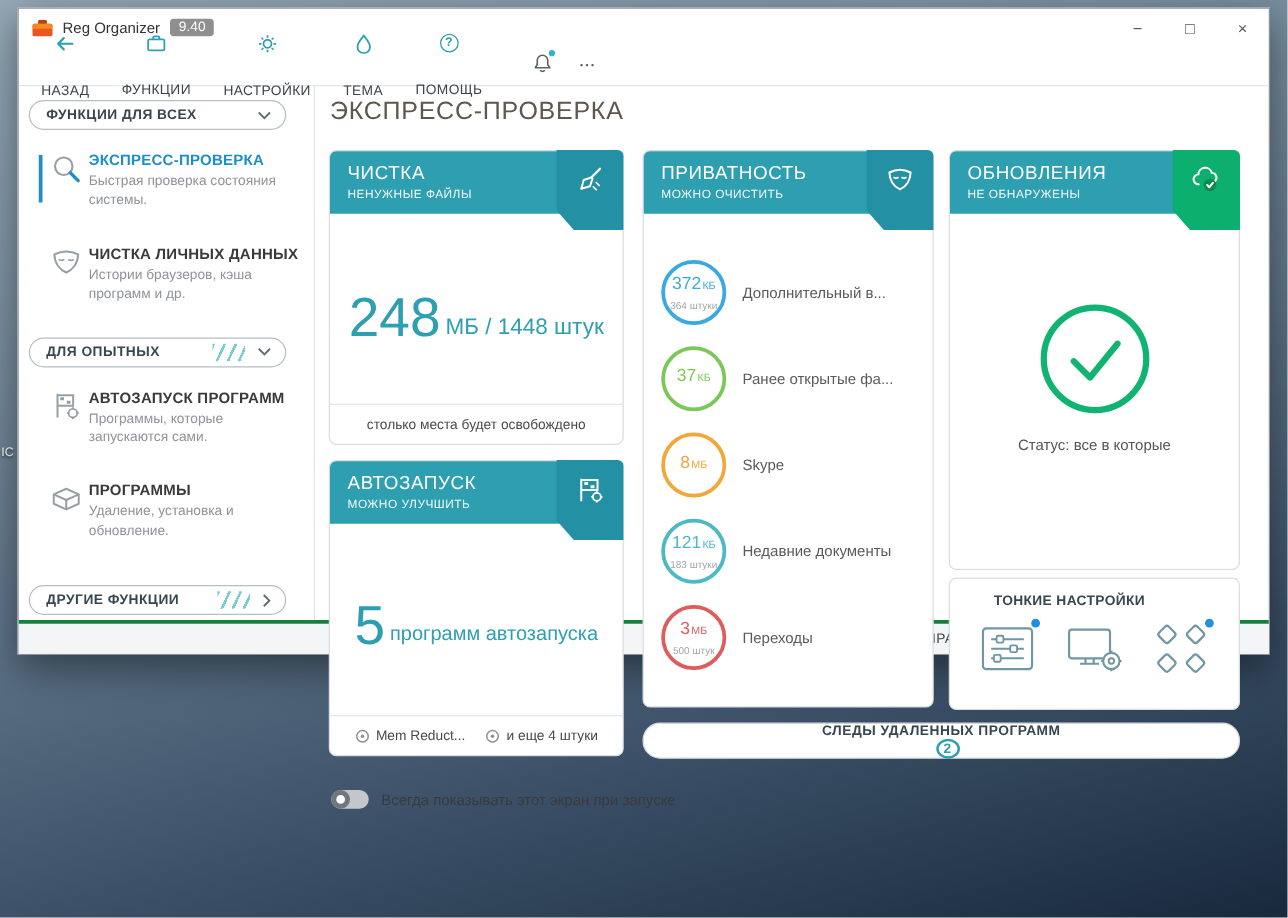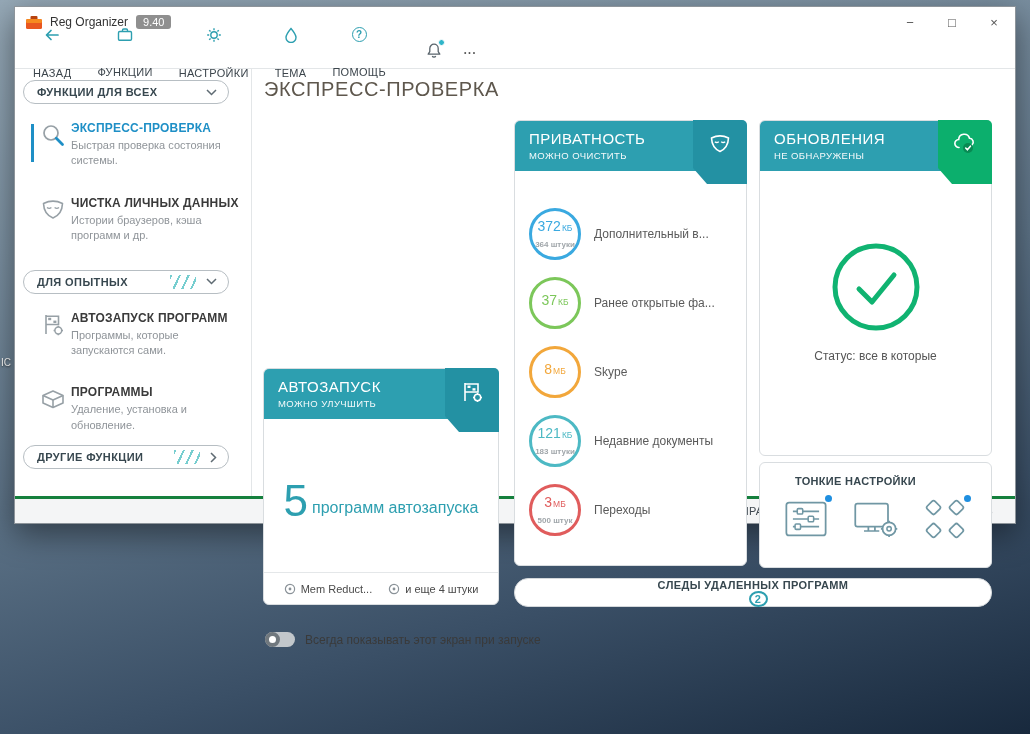--- a/index.html
+++ b/index.html
@@ -75,21 +75,21 @@
   #card-autorun .big-unit { font-size:16px; margin-top:14px; }
 
   
   .p-rows { padding-top:28px; }
   .p-row { height:69px; display:flex; align-items:center; padding:0 14px; gap:13px; }
   .p-circle { width:52px; height:52px; border:3px solid #999; border-radius:50%; flex:0 0 auto;
     display:flex; flex-direction:column; align-items:center; justify-content:center; }
   .p-line { display:flex; align-items:baseline; }
   .p-val { font-size:14px; }
   .p-unit { font-size:8.5px; margin-left:1px; }
-  .p-count { font-size:8px; color:#a0a6aa; margin-top:6px;font-weight:bold; }
+  .p-count { font-size:8px; color:#a0a6aa; margin-top:6px; }
   .p-label { font-size:12px; color:#5a5a5a; }
 
   
   .check-ring { width:92px; height:92px; margin:70px auto 0; display:block; }
   .upd-status { text-align:center; font-size:12px; color:#555; margin-top:16px; }
 
   
   #card-tweaks { padding:12px 14px; }
   .tw-title { font-size:11px; font-weight:bold; color:#37474f; letter-spacing:.3px;margin-left:21px; }
   .tw-icons { display:flex; justify-content:space-between; padding:10px 4px 0; }
@@ -235,32 +235,52 @@
       <div class="side-item">
 
         <svg class="s-icon" width="26" height="26" viewBox="0 0 26 26">
           <path d="M3,9.5 L13,5 L23,9.5 L13,14 Z" stroke="#97a0a6" stroke-width="1.6" fill="none" stroke-linejoin="round"></path>
           <path d="M3,9.5 V17 L13,21.5 V14 M23,9.5 V17 L13,21.5" stroke="#97a0a6" stroke-width="1.6" fill="none" stroke-linejoin="round"></path>
         </svg>
         <div class="s-title">ПРОГРАММЫ</div>
         <div class="s-desc">Удаление, установка и обновление.</div>
       </div>
 
-      <div class="side-pill" style="margin-top:2px;">
+      <div class="side-pill" style="margin-top:25px;">
         <span>ДРУГИЕ ФУНКЦИИ</span>
         <span class="pill-stripes"></span>
         <svg class="pill-chev" width="7" height="11" viewBox="0 0 7 11">
           <polyline points="1,1 5.5,5.5 1,10" stroke="#5f6b73" stroke-width="1.5" fill="none"></polyline>
         </svg>
       </div>
     </div>
 
     <div class="main">
       <div class="page-title">ЭКСПРЕСС-ПРОВЕРКА</div>
 
+      <div class="card" id="card-clean" style="left:11px; top:51px; width:236px; height:236px;">
+        <div class="card-header">
+          <div class="ch-title">ЧИСТКА</div>
+          <div class="ch-sub">НЕНУЖНЫЕ ФАЙЛЫ</div>
+          <div class="card-tab">
+            <svg width="24" height="24" viewBox="0 0 24 24">
+              <path d="M20,3 L13,10" stroke="#fff" stroke-width="1.8" stroke-linecap="round"></path>
+              <path d="M13,10 L7,12 L5,19 L12,17 L14,11 Z" stroke="#fff" stroke-width="1.6" fill="none" stroke-linejoin="round"></path>
+              <path d="M17,14 l2.4,2.4 M14.6,17.4 l2.4,2.4" stroke="#fff" stroke-width="1.4" stroke-linecap="round"></path>
+            </svg>
+          </div>
+        </div>
+        <div class="big-wrap">
+          <span class="big-num">248</span>
+          <span class="big-unit">МБ / 1448 штук</span>
+        </div>
+        <div class="card-footer">
+          <span>столько места будет освобождено</span>
+        </div>
+      </div>
 
       <div class="card" id="card-autorun" style="left:11px; top:299px; width:236px; height:237px;">
         <div class="card-header">
           <div class="ch-title">АВТОЗАПУСК</div>
           <div class="ch-sub">МОЖНО УЛУЧШИТЬ</div>
           <div class="card-tab">
             <svg width="24" height="24" viewBox="0 0 24 24">
               <path d="M5,3 V21" stroke="#fff" stroke-width="1.6"></path>
               <path d="M5,4 H18 V12 H5" stroke="#fff" stroke-width="1.6" fill="none"></path>
               <rect x="7.5" y="5.6" width="3" height="2.4" fill="#fff"></rect>

